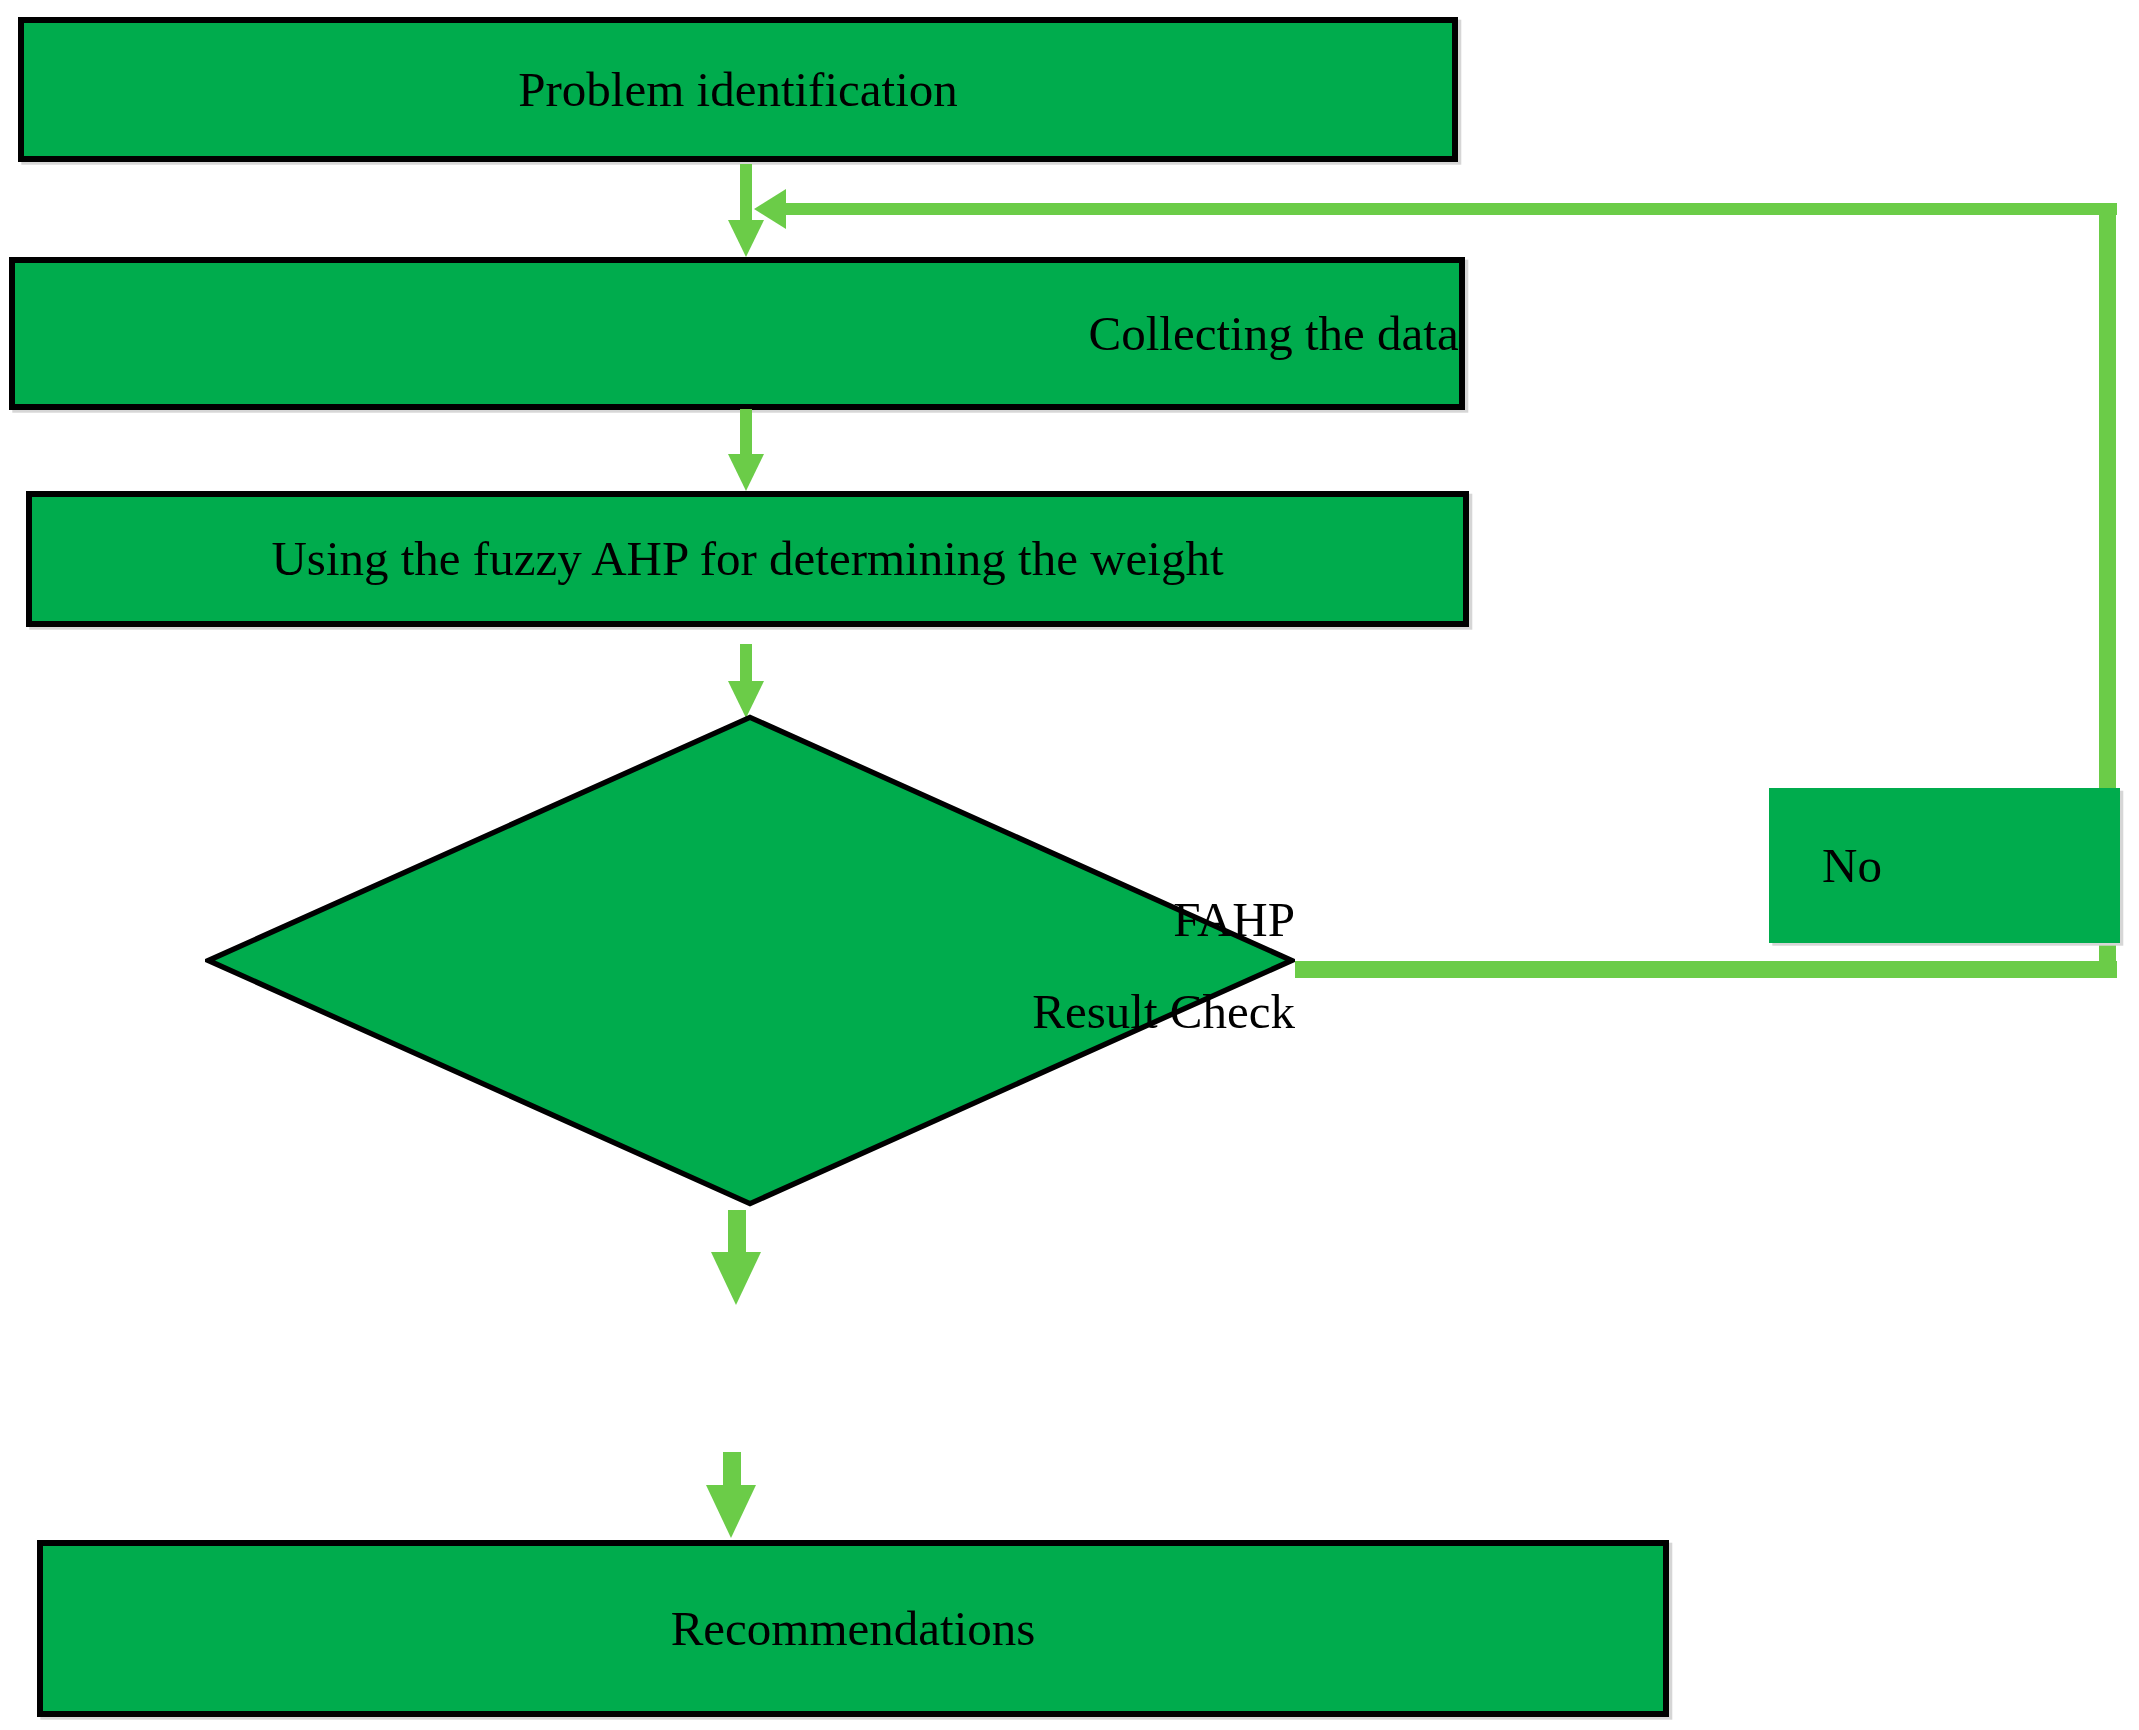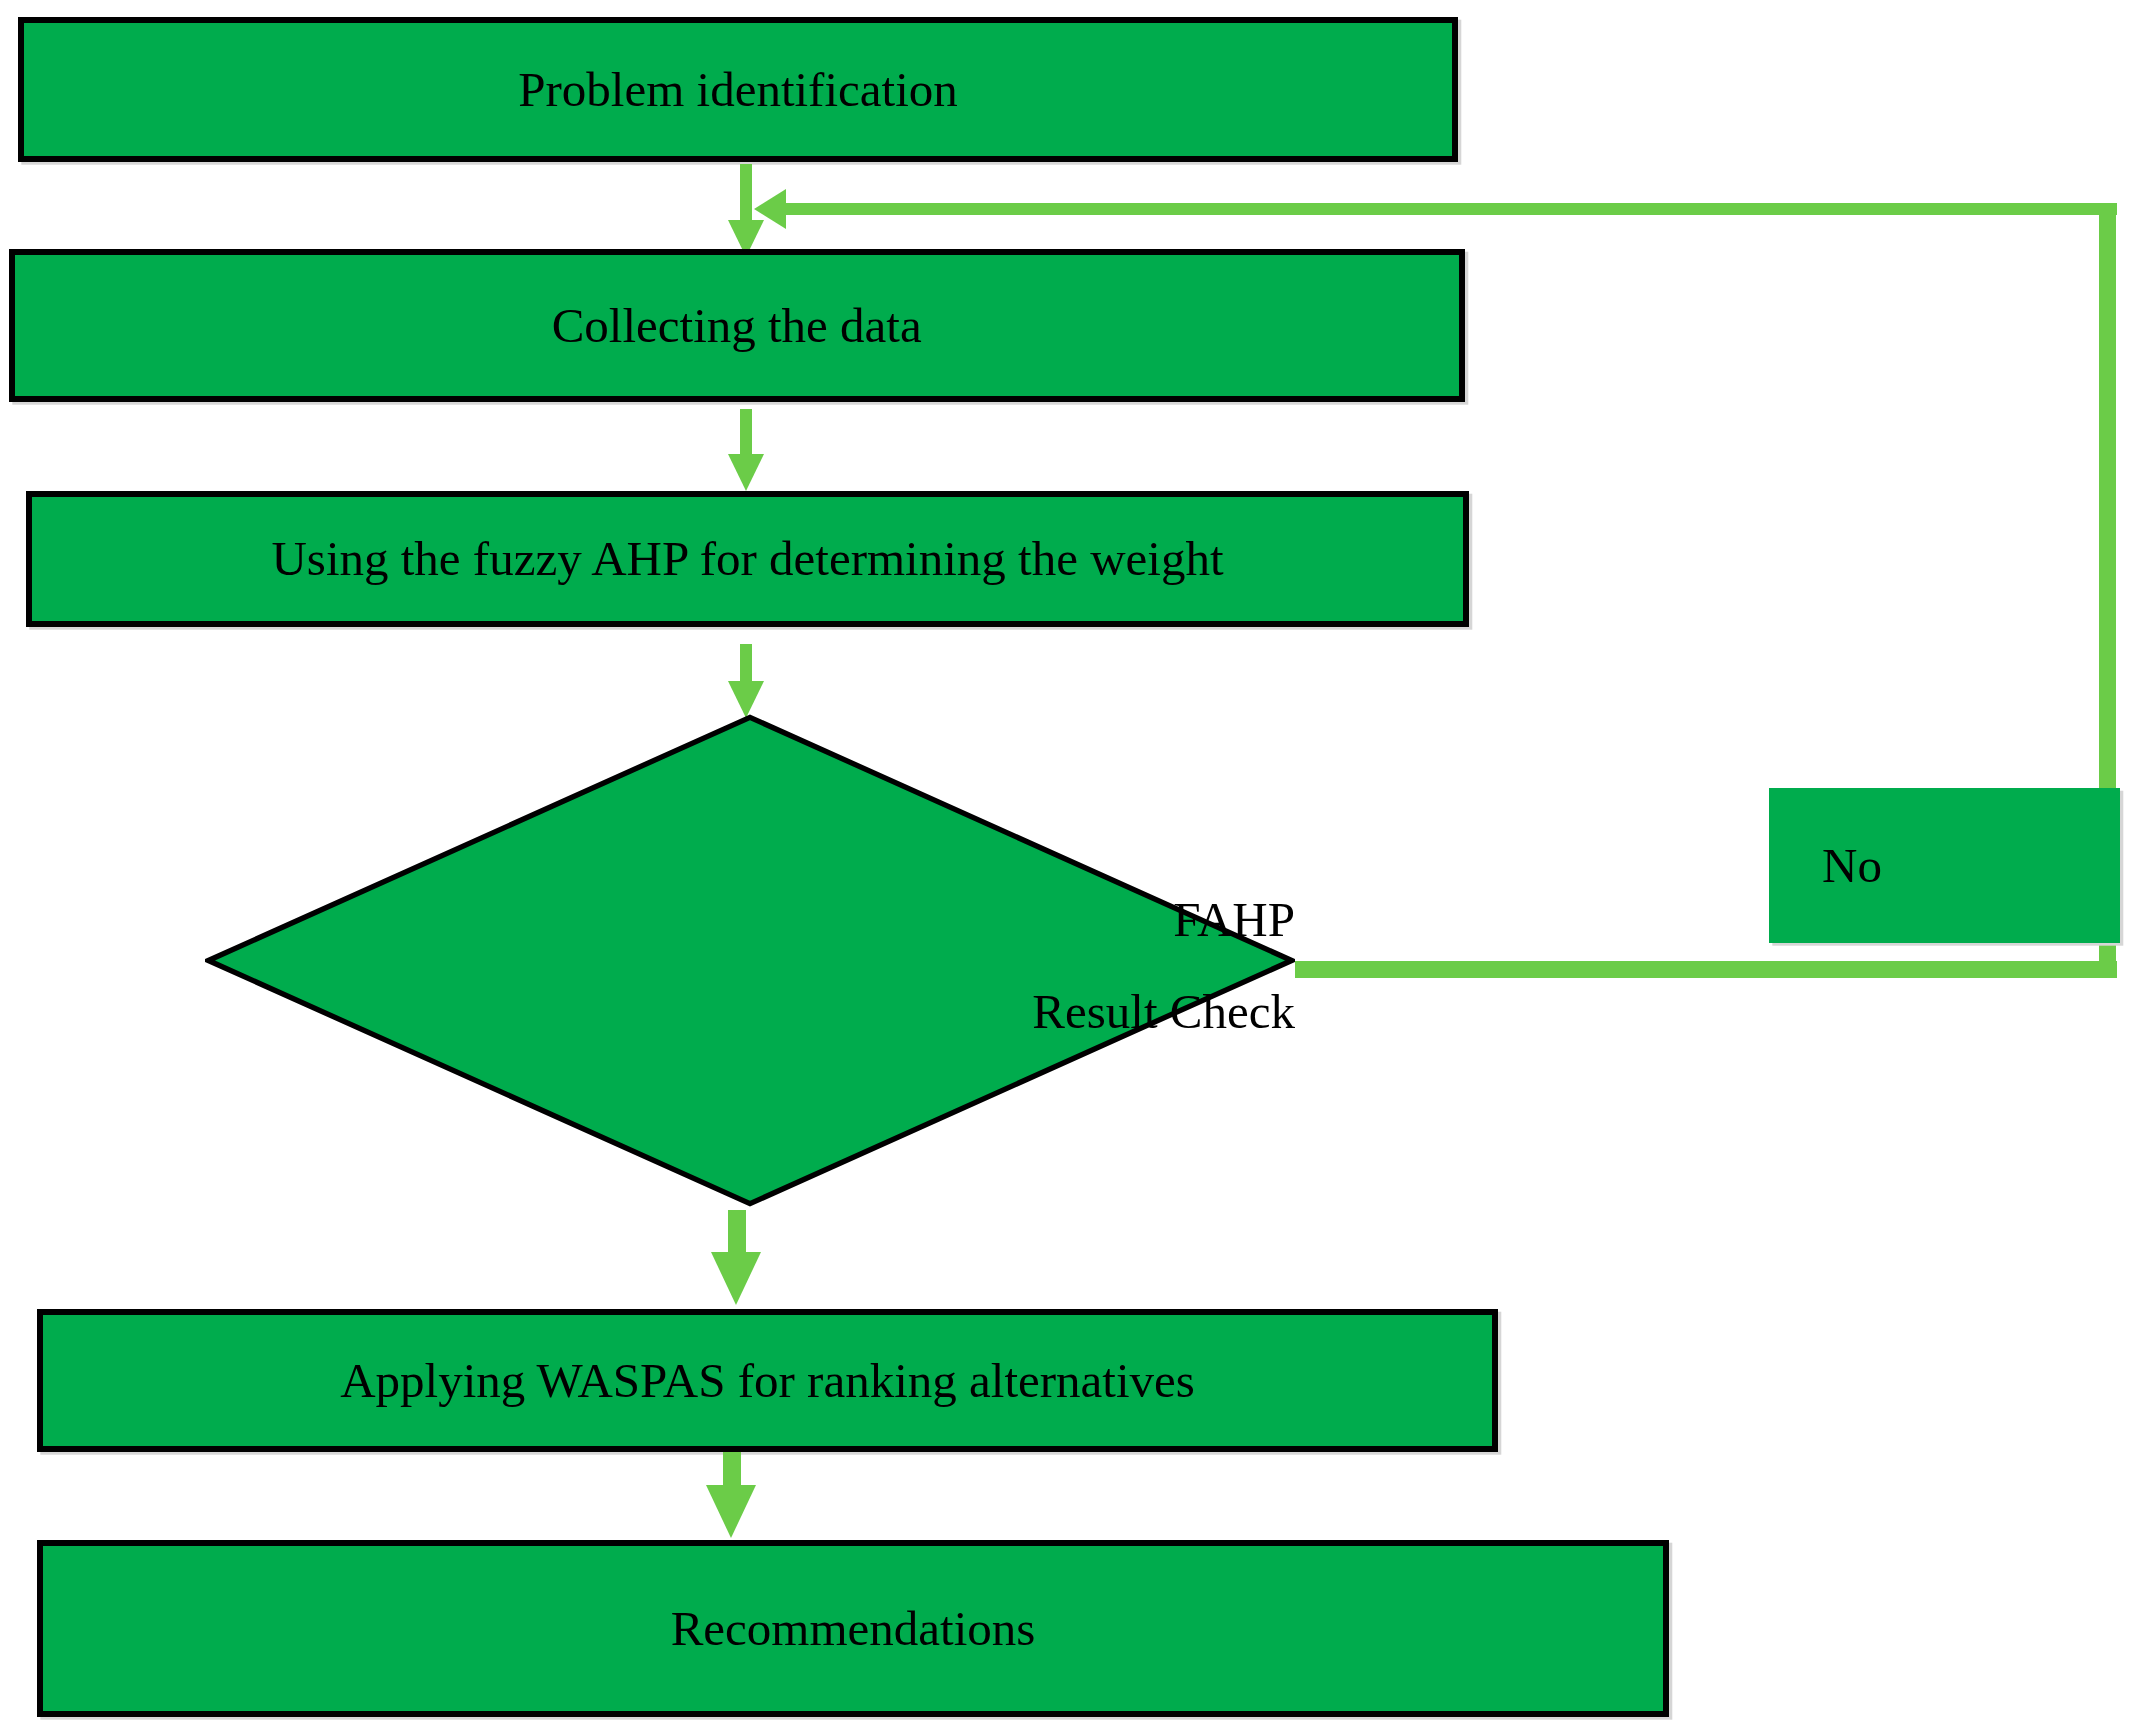--- a/index.html
+++ b/index.html
@@ -100,21 +100,21 @@
     <span>No</span>
   </div>
 
   <div class="box" style="left:18px; top:17.3px; width:1440px; height:145px;text-align:center;">
     <span>Problem identification</span>
   </div>
 
   <div class="line" style="left:740px; top:164px; width:12px; height:57px;"></div>
   <div class="head head-down-sm" style="left:728px; top:220px;"></div>
 
-  <div class="box" style="left:8.7px; top:249px; width:1456px; height:153px;">
+  <div class="box" style="left:8.7px; top:257px; width:1456px; height:153px;justify-content:flex-end;">
     <span>Collecting the data</span>
   </div>
 
   <div class="line" style="left:740px; top:409px; width:12px; height:45px;"></div>
   <div class="head head-down-sm" style="left:728px; top:454px;"></div>
 
   <div class="box" style="left:26px; top:491px; width:1443px; height:136px;">
     <span>Using the fuzzy AHP for determining the weight</span>
   </div>
 
@@ -125,23 +125,20 @@
     <svg width="1090" height="493" viewBox="0 0 1636 740">
       <polygon points="818,5 1631,370 818,735 5,370" fill="#00ac4d" stroke="#000000" stroke-width="8"></polygon>
     </svg>
     <div class="diamond-label" style="top:179px;">FAHP</div>
     <div class="diamond-label" style="top:271px;">Result Check</div>
   </div>
 
   <div class="line" style="left:728px; top:1210px; width:18px; height:43px;"></div>
   <div class="head head-down-lg" style="left:711px; top:1252px;"></div>
 
-  <div class="box" style="left:37px; top:1309px; width:1461px; height:143px;">
-    <span>Applying WASPAS for ranking alternatives</span>
-  </div>
 
   <div class="line" style="left:723px; top:1452px; width:18px; height:34px;"></div>
   <div class="head head-down-lg" style="left:706px; top:1485px;"></div>
 
   <div class="box" style="left:37px; top:1540px; width:1632px; height:177px;">
     <span>Recommendations</span>
   </div>
 
 </div>
 

